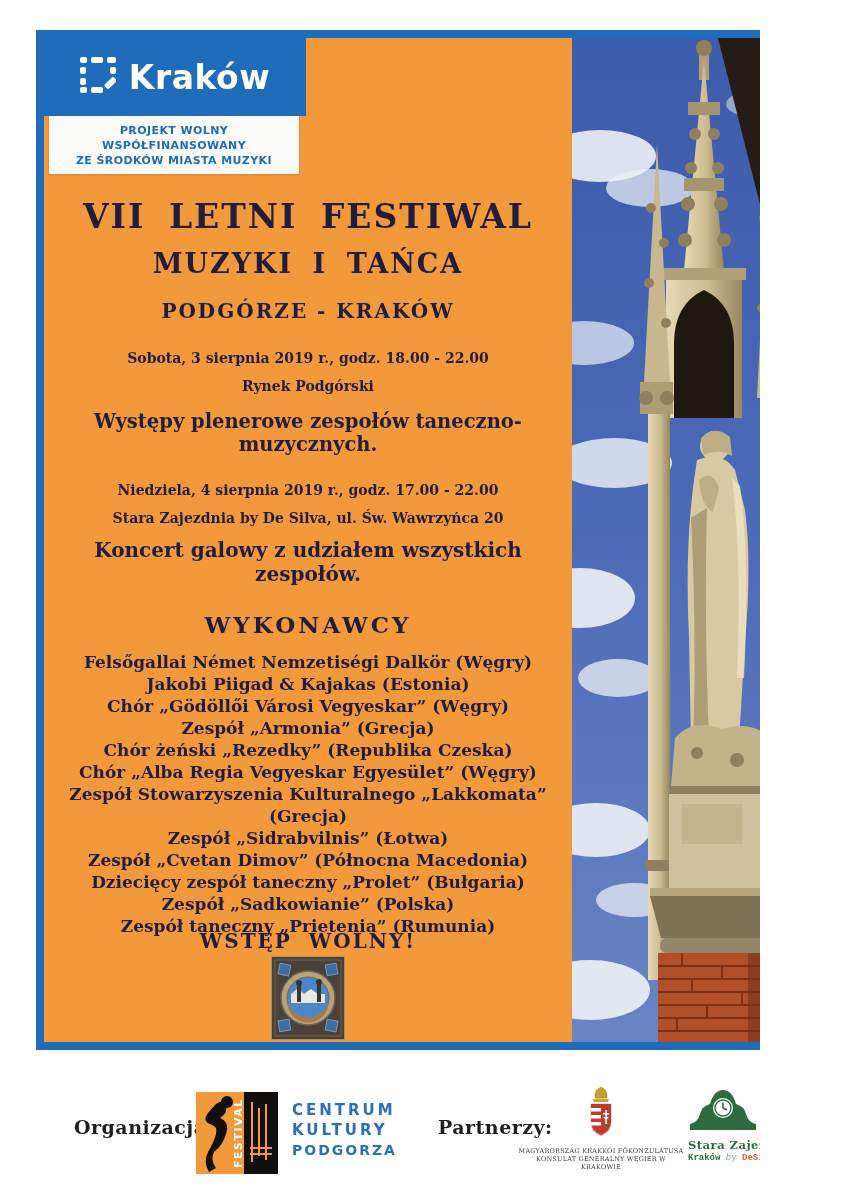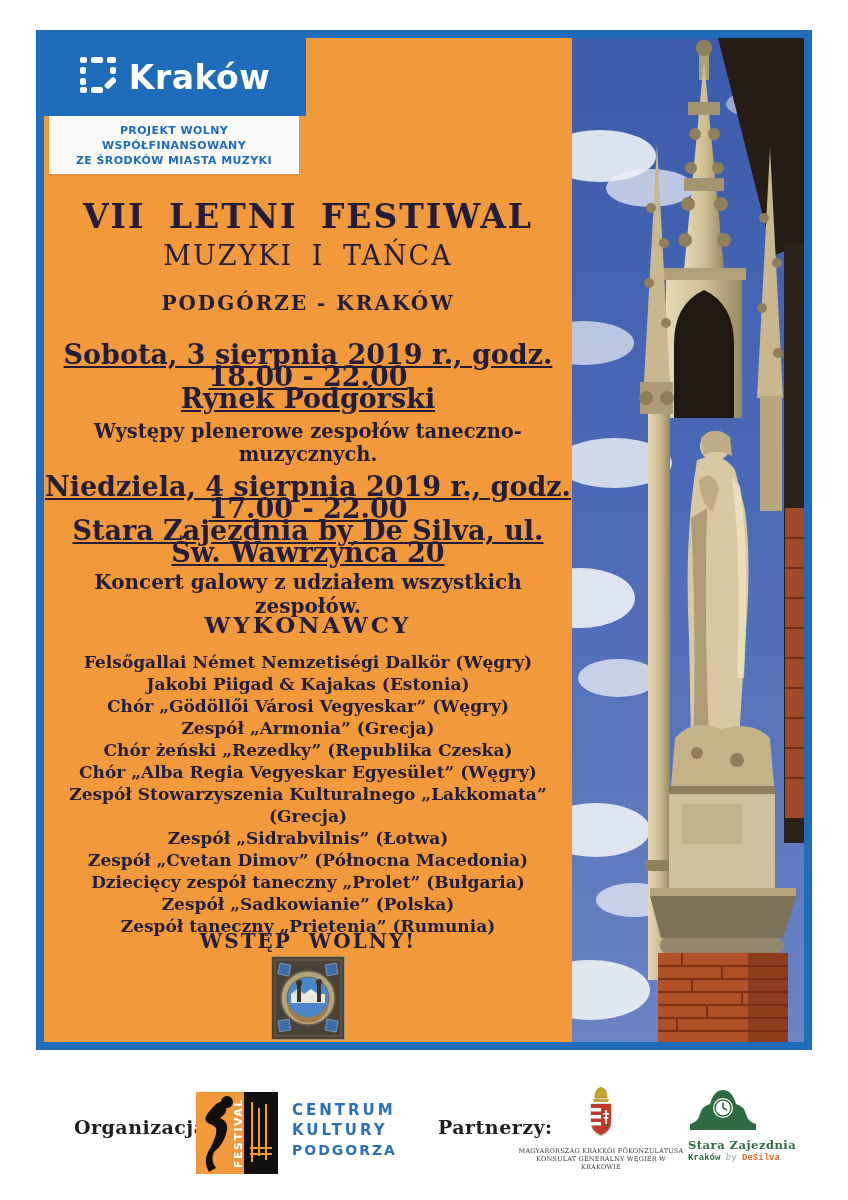--- a/index.html
+++ b/index.html
@@ -1,21 +1,21 @@
 <!DOCTYPE html>
 <html><head>
 <meta charset="utf-8">
 <style>
   html,body { margin:0; padding:0; }
   body {
     width:848px; height:1200px; position:relative; background:#ffffff;
     font-family:"DejaVu Serif", serif;
     -webkit-font-smoothing:antialiased;
   }
-  .canvas { position:absolute; top:0; left:0; width:848px; height:1200px; overflow:hidden; background:#ffffff; }
+  .canvas { position:absolute; top:0; left:0; width:760px; height:1200px; overflow:hidden; background:#ffffff; }
 
   
   .poster {
     position:absolute; left:36px; top:30px; width:760px; height:1004px;
     border:8px solid #1E6CBA; background:#F2993C;
   }
 
   
   .photo { position:absolute; top:0; right:0; width:232px; height:1004px; overflow:hidden; }
   .photo svg { display:block; }
@@ -34,26 +34,26 @@
     margin-left:5px; width:250px; background:#FAFAF8; padding:7px 0 6px 0;
     text-align:center; color:#1E6CBA; font-family:"DejaVu Sans", sans-serif;
     font-weight:bold; font-size:11px; letter-spacing:0.4px; line-height:15px;
     box-shadow:0 1px 2px rgba(0,0,0,0.15);
   }
 
   
   .content { position:absolute; left:0; top:0; width:528px; height:1004px; color:#211D3B; text-align:center; }
   .title-block { position:absolute; top:159px; width:100%; }
   .title-1 { font-size:33px; font-weight:bold; letter-spacing:2px; word-spacing:10px; }
-  .title-2 { font-size:27px; font-weight:normal; letter-spacing:2px; word-spacing:8px; margin-top:4px; }
+  .title-2 { font-size:27px; font-weight:bold; letter-spacing:2px; word-spacing:8px; margin-top:12px; }
   .title-loc { font-size:20px; font-weight:bold; letter-spacing:2px; margin-top:20px; }
 
   .event-1 { position:absolute; top:306px; width:100%; }
   .event-2 { position:absolute; top:438px; width:100%; }
-  .ev-line { font-size:27px; font-weight:bold; line-height:22px;text-decoration:underline; }
+  .ev-line { font-size:14px; font-weight:bold; line-height:28px; }
   .ev-desc { font-size:19.5px; font-weight:bold; margin-top:10px; }
   .ev-occasion { font-size:20px; font-weight:bold; margin-top:15px; }
   .ev-desc2 { font-size:20px; font-weight:bold; margin-top:6px; }
 
   .performers { position:absolute; top:573px; width:100%; }
   .perf-heading { font-size:23px; font-weight:bold; letter-spacing:3px; }
   .perf-list { margin-top:13px; }
   .perf-item { font-size:17px; font-weight:bold; line-height:22px; }
 
   .admission { position:absolute; top:891px; width:100%; font-size:20px; font-weight:bold; letter-spacing:2px; word-spacing:8px; }

